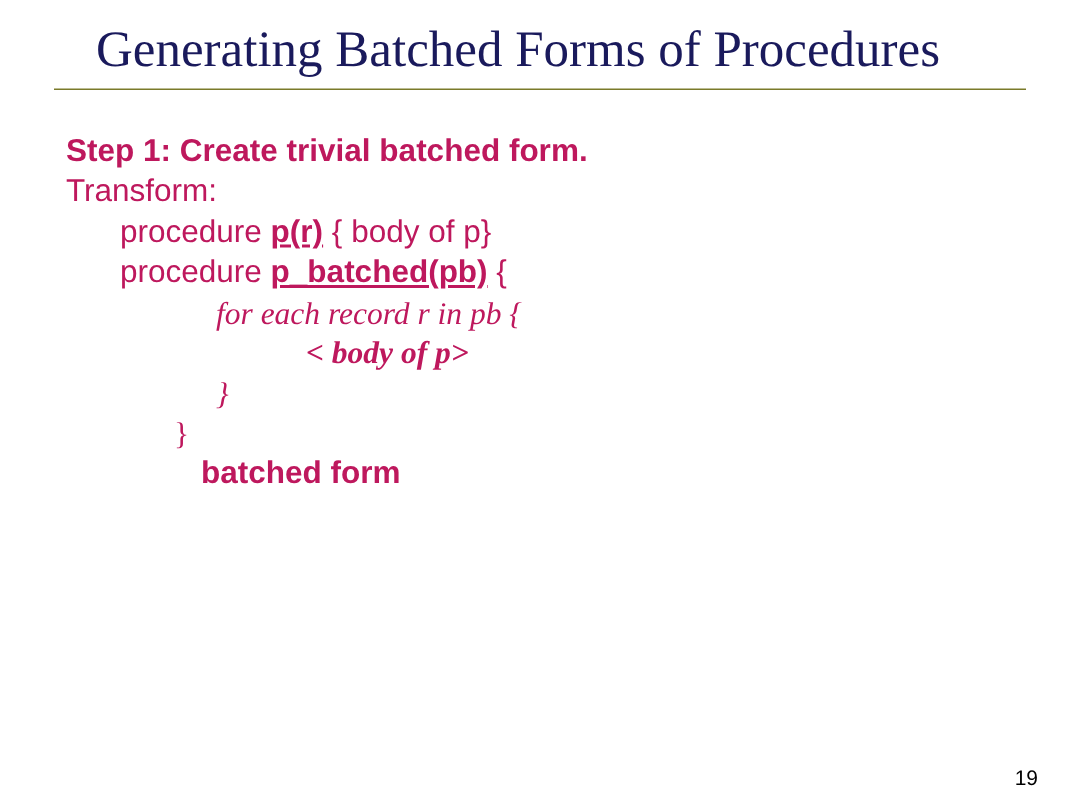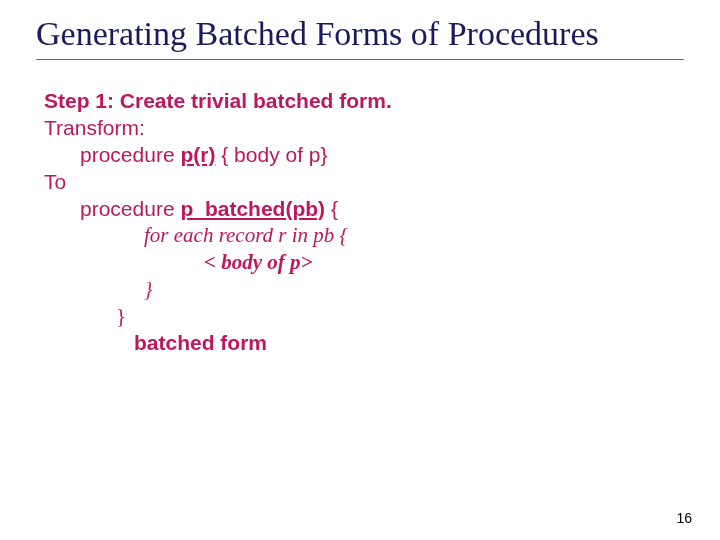--- a/index.html
+++ b/index.html
@@ -22,20 +22,21 @@
     position: absolute;
     left: 36px;
     top: 14px;
     width: 648px;
   }
   .title {
     font-size: 34px;
     color: #1a1a5c;
     line-height: 1.15;
     padding-bottom: 6px;
+    margin-left: 28px;
   }
   .title-rule {
     border: 0;
     border-top: 1.5px solid #7a7a2a;
     margin: 0;
     width: 100%;
   }
   .body {
     position: absolute;
     left: 44px;
@@ -73,26 +74,25 @@
     <div class="title">Generating Batched Forms of Procedures</div>
     <hr class="title-rule">
   </div>
 
   <div class="body">
     <div class="bold">Step 1: Create trivial batched form.</div>
     <div>Transform:</div>
     <div class="i1">
       <span>procedure </span><span class="underline">p(r)</span><span> { body of p}</span>
     </div>
-    <div>To</div>
     <div class="i1">
       <span>procedure </span><span class="underline">p_batched(pb)</span><span> {</span>
     </div>
     <div class="i2 italic">for each record r in pb {</div>
     <div class="i3 italic">&lt; body of p&gt;</div>
     <div class="i2 italic">}</div>
     <div class="i4 serif">}</div>
     <div class="i5 bold" style="padding-left:90px;">batched form</div>
   </div>
 
-  <div class="page-num">16</div>
+  <div class="page-num">19</div>
 
 </div>
 
 </body></html>

